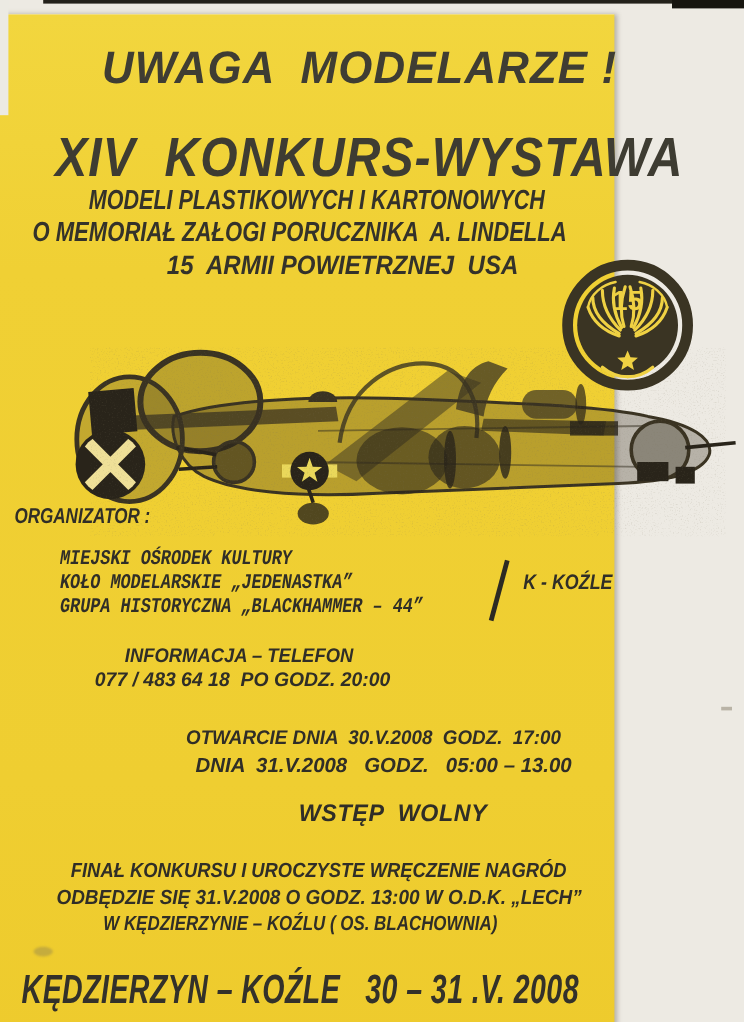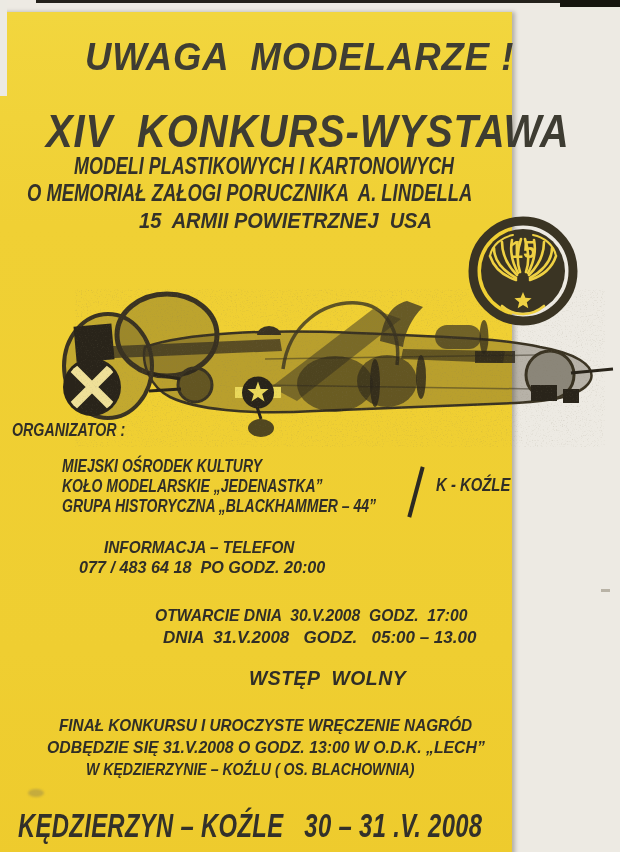--- a/index.html
+++ b/index.html
@@ -27,21 +27,21 @@
         white-space:pre; transform-origin:0 0; color:#302e27; z-index:3; }
 
   .l-header   { left:85px;  top:26px;  font-size:38px; transform:scaleX(.96); color:#3f3d33; letter-spacing:1px; }
   .l-title    { left:46px;  top:96px;  font-size:46px; transform:scaleX(.87); color:#3e3c32; letter-spacing:1px; }
   .l-sub1     { left:74px;  top:143px; font-size:23px; transform:scaleX(.78); color:#34322a; }
   .l-sub2     { left:27px;  top:170px; font-size:23px; transform:scaleX(.80); color:#34322a; }
   .l-sub3     { left:139px; top:198px; font-size:22px; transform:scaleX(.91); color:#34322a; }
 
   .l-orглabel,
   .l-orglabel { left:12px;  top:409px; font-size:18px; transform:scaleX(.79); }
-  .org-list   { position:absolute; left:62px; top:444px; z-index:3; }
+  .org-list   { position:absolute; left:50px; top:444px; z-index:3;font-family:Liberation Mono, monospace; }
   .org-item   { font-weight:700; font-style:italic; font-size:17.5px; line-height:20px;
                 white-space:pre; transform:scaleX(.80); transform-origin:0 0; color:#302e27; }
   .l-slash    { position:absolute; left:414px; top:454px; width:4px; height:52px; background:#2c2a23;
                 transform:rotate(15deg); transform-origin:50% 50%; z-index:3; }
   .l-city     { left:436px; top:465px; font-size:17.5px; transform:scaleX(.85); }
 
   .l-info1    { left:104px; top:527px; font-size:16.5px; transform:scaleX(.93); }
   .l-info2    { left:79px;  top:547px; font-size:16.5px; transform:scaleX(.98); }
 
   .l-open1    { left:155px; top:595px; font-size:16.5px; transform:scaleX(.95); }

